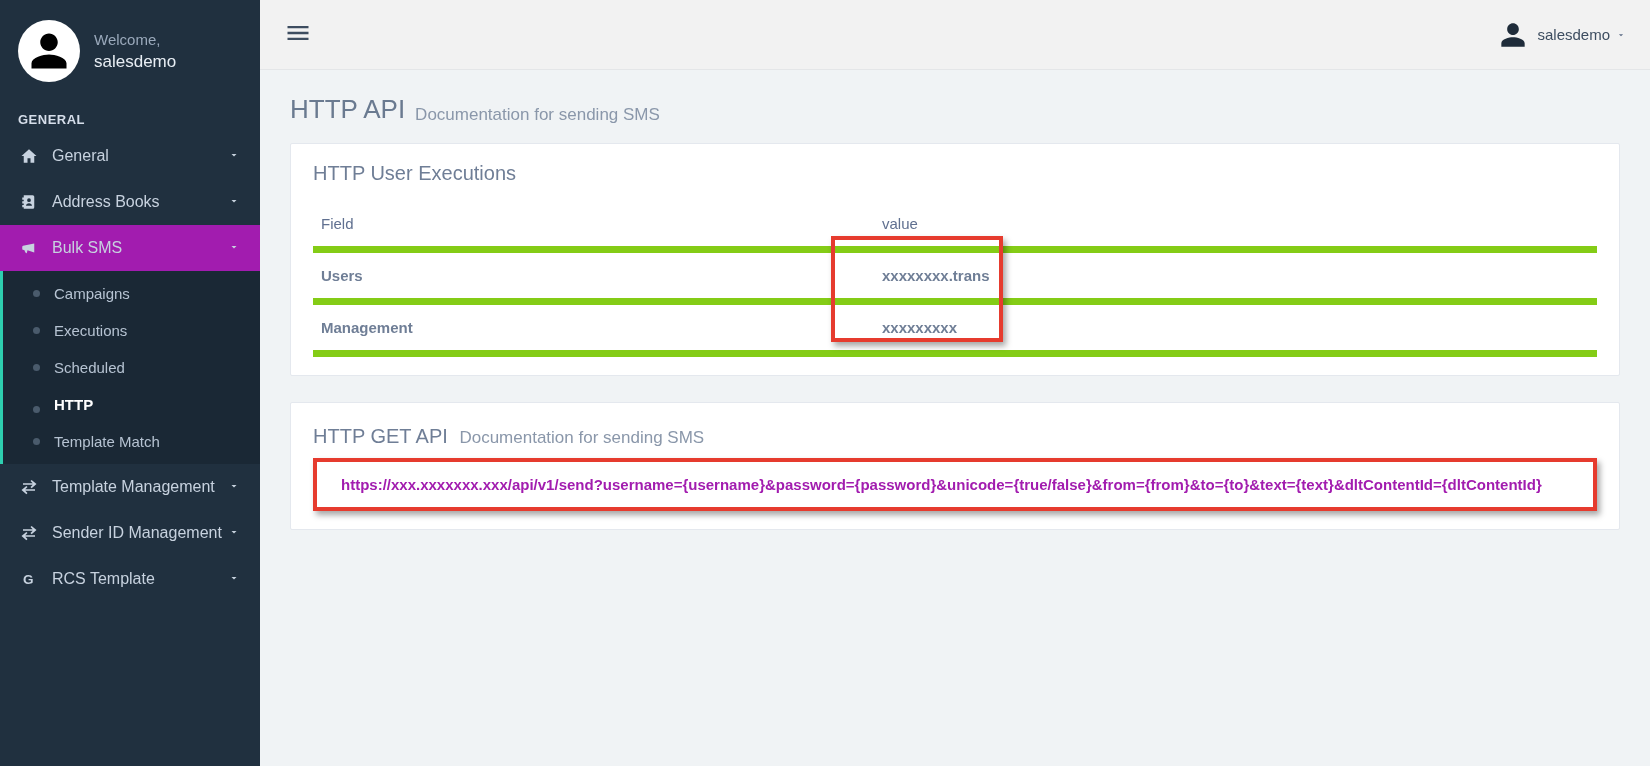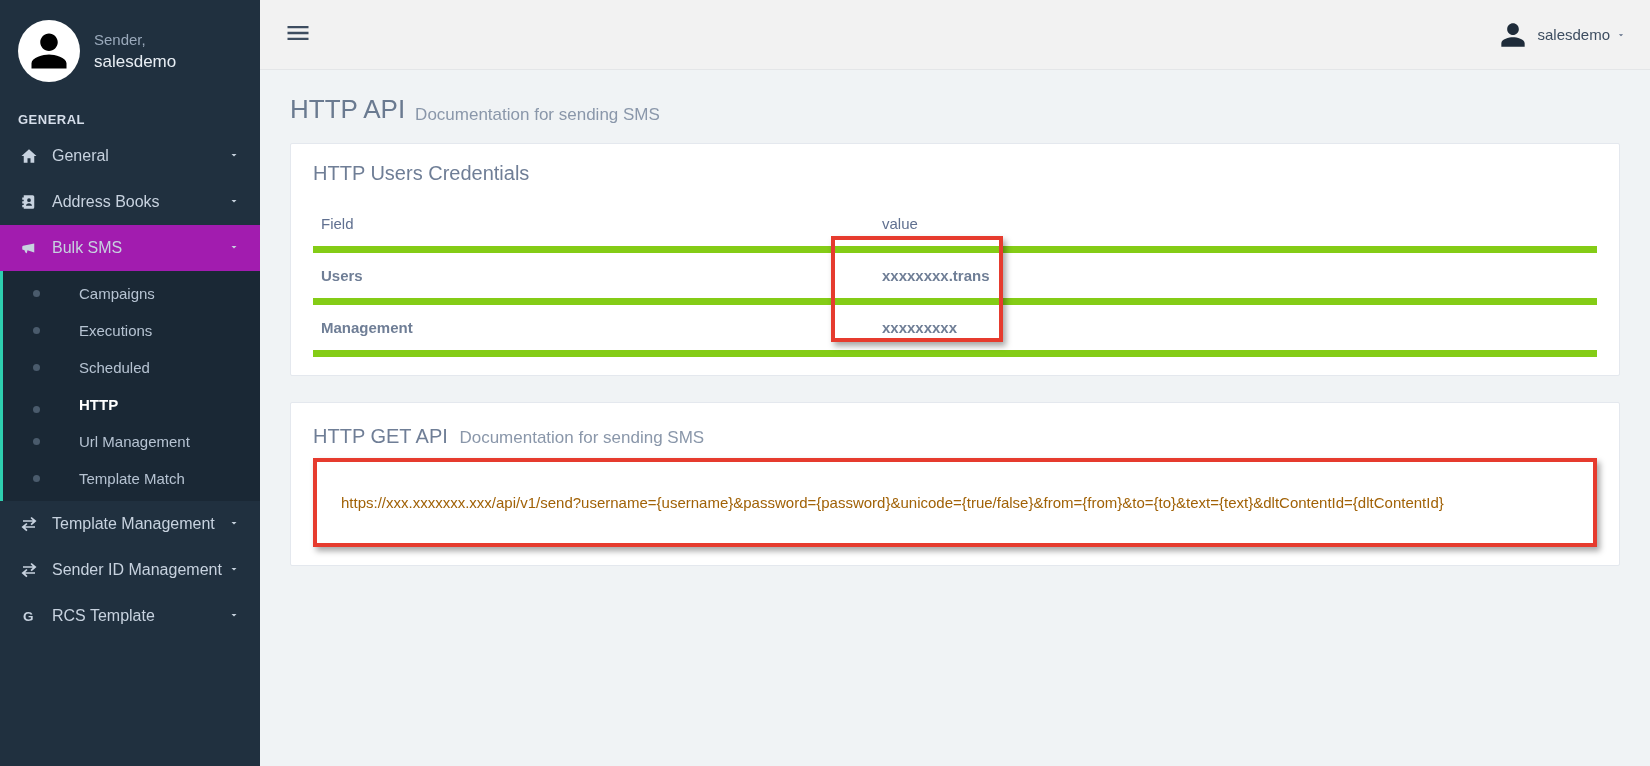--- a/index.html
+++ b/index.html
@@ -78,21 +78,20 @@
   border-left: 3px solid #2ecfb0;  
   padding: 4px 0;
 }
 .sub-item {
   display: flex;
   align-items: center;
   padding: 10px 18px 10px 30px;
   font-size: 15px;
   color: #b6c3d2;
   cursor: pointer;
-  gap: 25px;
 }
 .sub-item .bullet {
   width: 7px; height: 7px; border-radius: 50%;
   background: #4a5b6c;
   margin-right: 14px;
   flex-shrink: 0;
 }
 .sub-item.active { color: #ffffff; font-weight: 600; align-items: flex-end; }
 
 
@@ -168,41 +167,42 @@
   position: absolute;
   border: 4px solid #e63b2e;
   box-shadow: 3px 4px 6px rgba(0,0,0,0.35);
   pointer-events: none;
 }
 
 .url-row {
   position: relative;
   border: 4px solid #e63b2e;
   box-shadow: 3px 4px 6px rgba(0,0,0,0.35);
-  padding: 32px 24px;
+  padding: 14px 24px;
   font-size: 15px;
-  color: #a16207;
+  color: #a21caf;
   word-break: break-all;
   margin-top: -6px;
+  font-weight: bold;
 }
 </style>
 </head>
 <body>
 
 <div class="app">
 
   <aside class="sidebar">
     <div class="profile">
       <span class="avatar">
         <svg viewBox="0 0 24 24">
             <path d="M12 12c2.7 0 5-2.3 5-5s-2.3-5-5-5-5 2.3-5 5 2.3 5 5 5zm0 2c-3.3 0-10 1.7-10 5v3h20v-3c0-3.3-6.7-5-10-5z"></path>
           </svg>
       </span>
       <div class="info">
-        <div class="welcome">Sender,</div>
+        <div class="welcome">Welcome,</div>
         <div class="username">salesdemo</div>
       </div>
     </div>
 
     <div class="section-label">GENERAL</div>
 
     <div class="nav-item">
       <span class="icon">
         <svg viewBox="0 0 24 24">
             <path d="M12 3l10 9h-3v9h-5v-6h-4v6H5v-9H2z"></path>
@@ -247,24 +247,20 @@
           <span class="bullet"></span>
           <span>Executions</span>
         </div>
       <div class="sub-item">
           <span class="bullet"></span>
           <span>Scheduled</span>
         </div>
       <div class="sub-item active">
           <span class="bullet"></span>
           <span>HTTP</span>
-        </div>
-      <div class="sub-item">
-          <span class="bullet"></span>
-          <span>Url Management</span>
         </div>
       <div class="sub-item">
           <span class="bullet"></span>
           <span>Template Match</span>
         </div>
     </div>
 
     <div class="nav-item">
       <span class="icon">
         <svg viewBox="0 0 24 24">
@@ -320,21 +316,21 @@
       </span>
     </div>
 
     <div class="content">
       <div class="page-title">
         <h1>HTTP API</h1>
         <span class="subtitle">Documentation for sending SMS</span>
       </div>
 
       <div class="panel" style="position:relative;">
-        <h2>HTTP Users Credentials</h2>
+        <h2>HTTP User Executions</h2>
         <table class="cred-table">
           <colgroup>
               <col style="width:44%">
               <col style="width:56%">
             </colgroup>
           <thead>
             <tr>
               <th>Field</th>
               <th>value</th>
             </tr>

